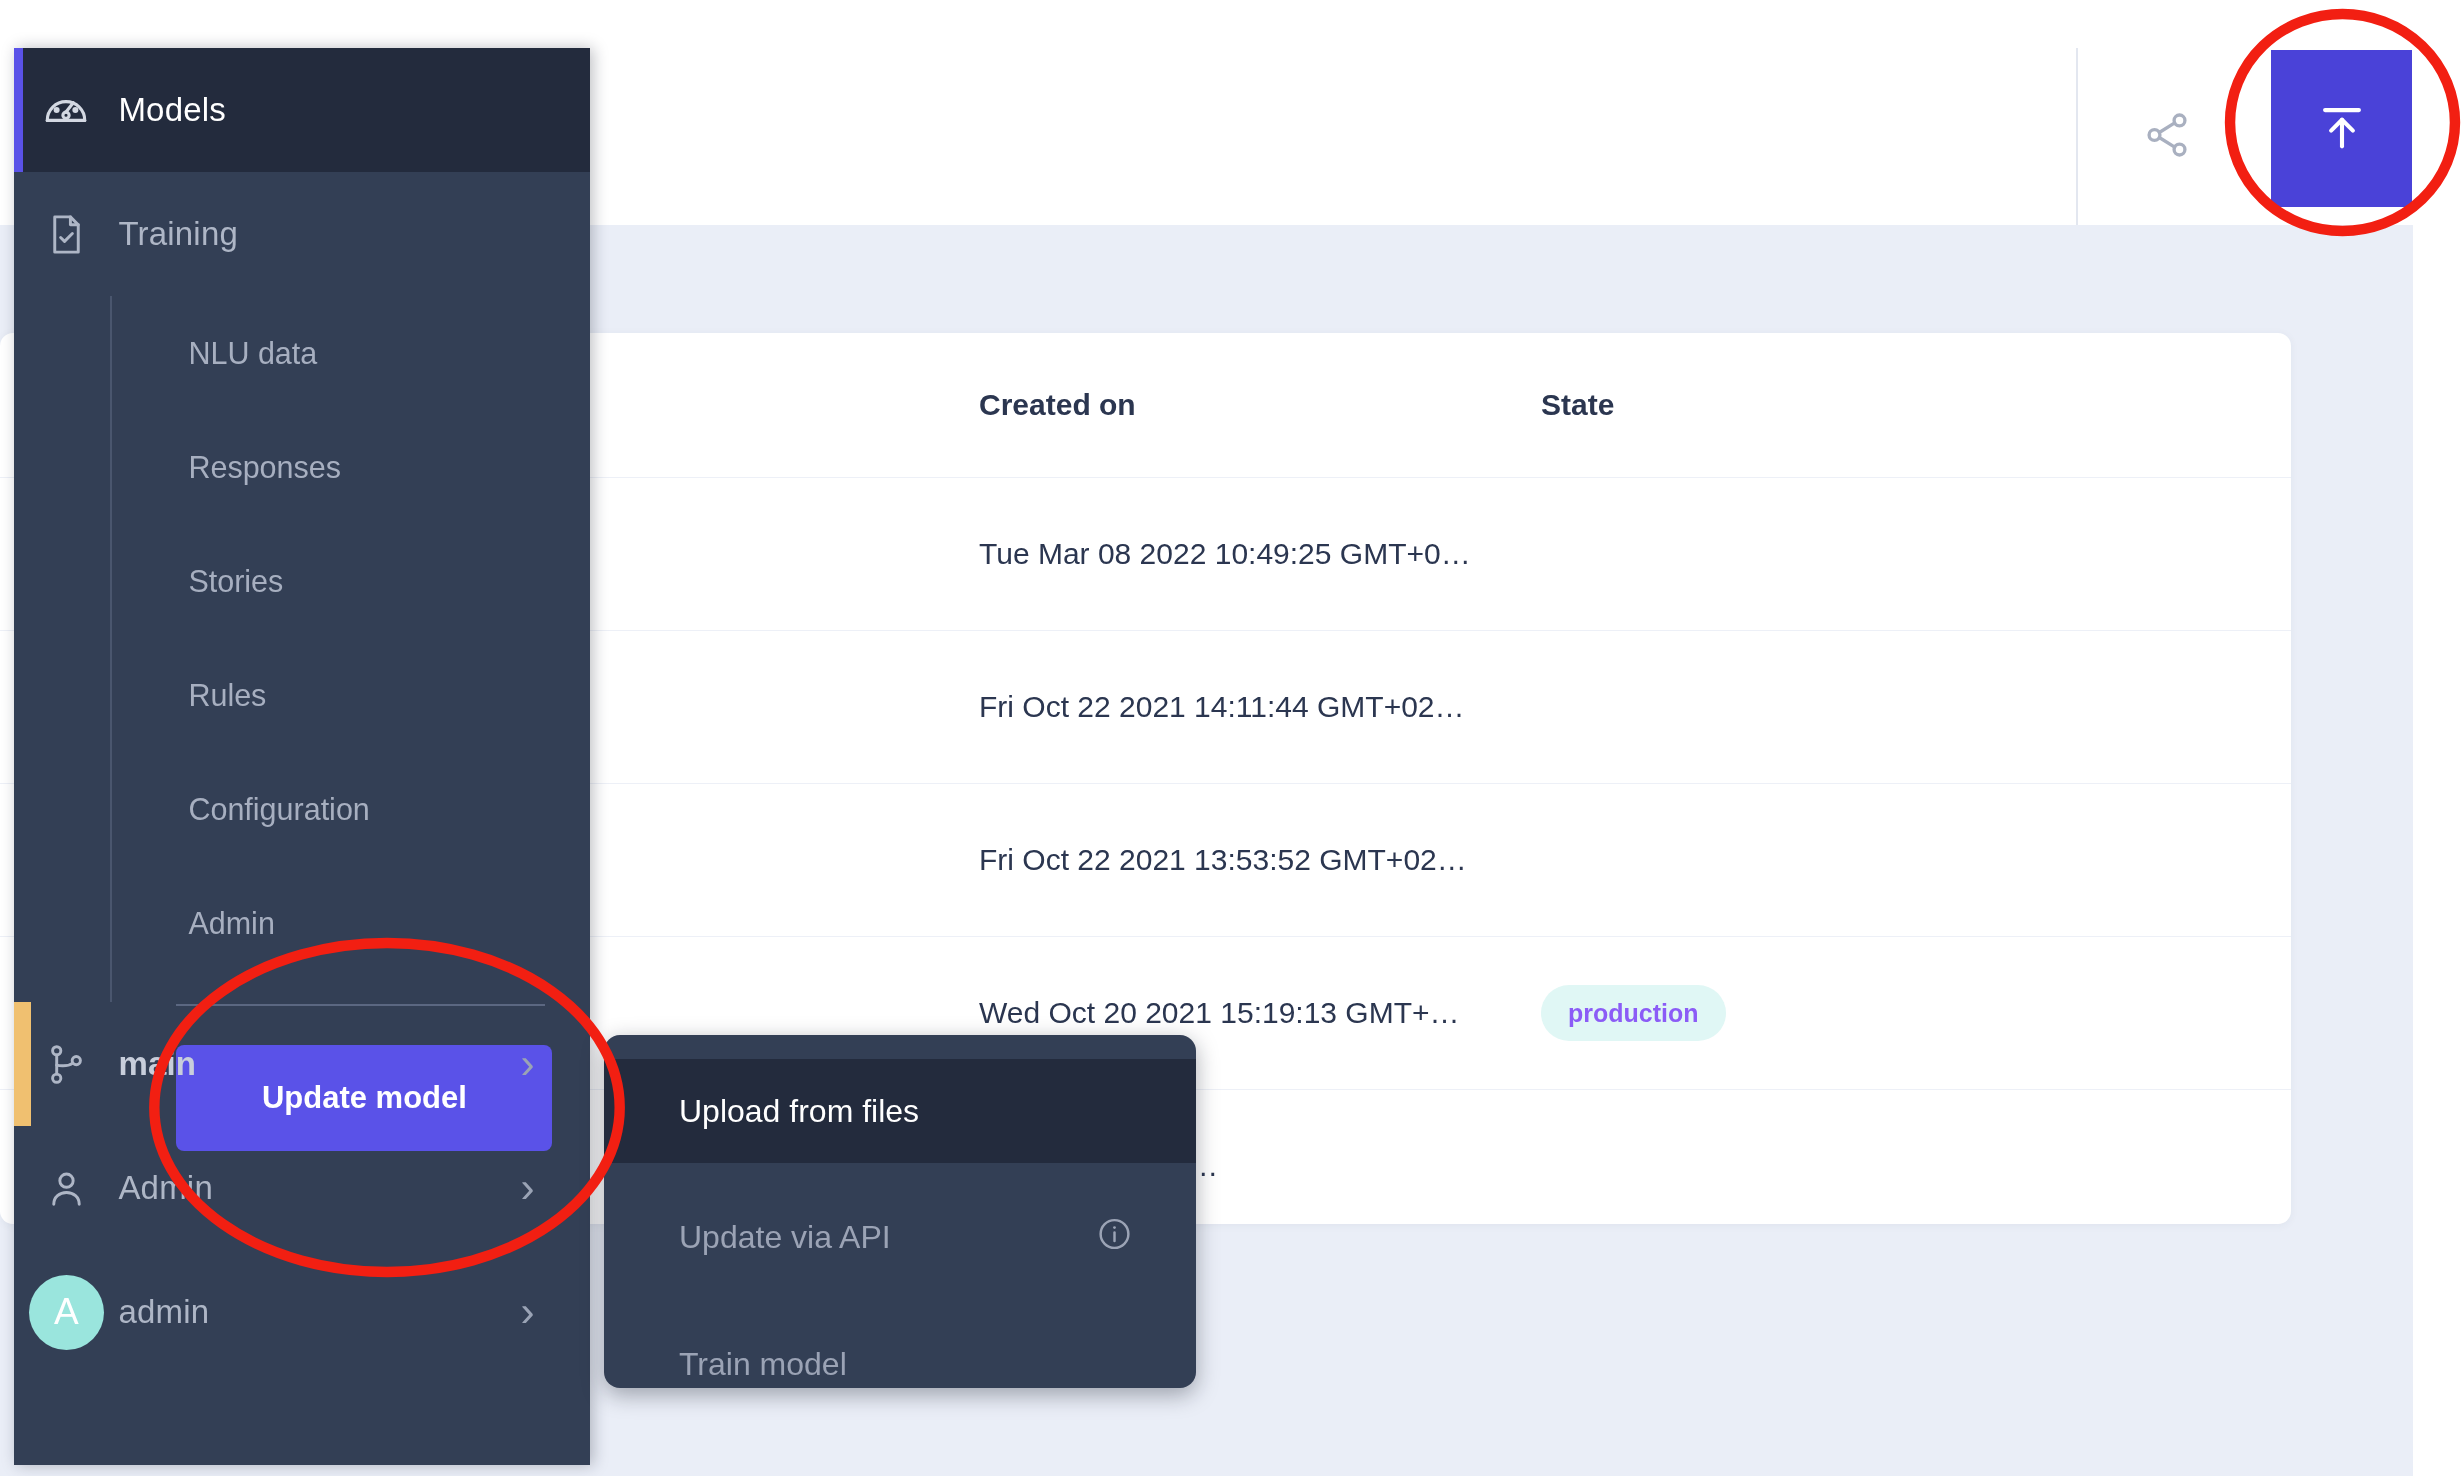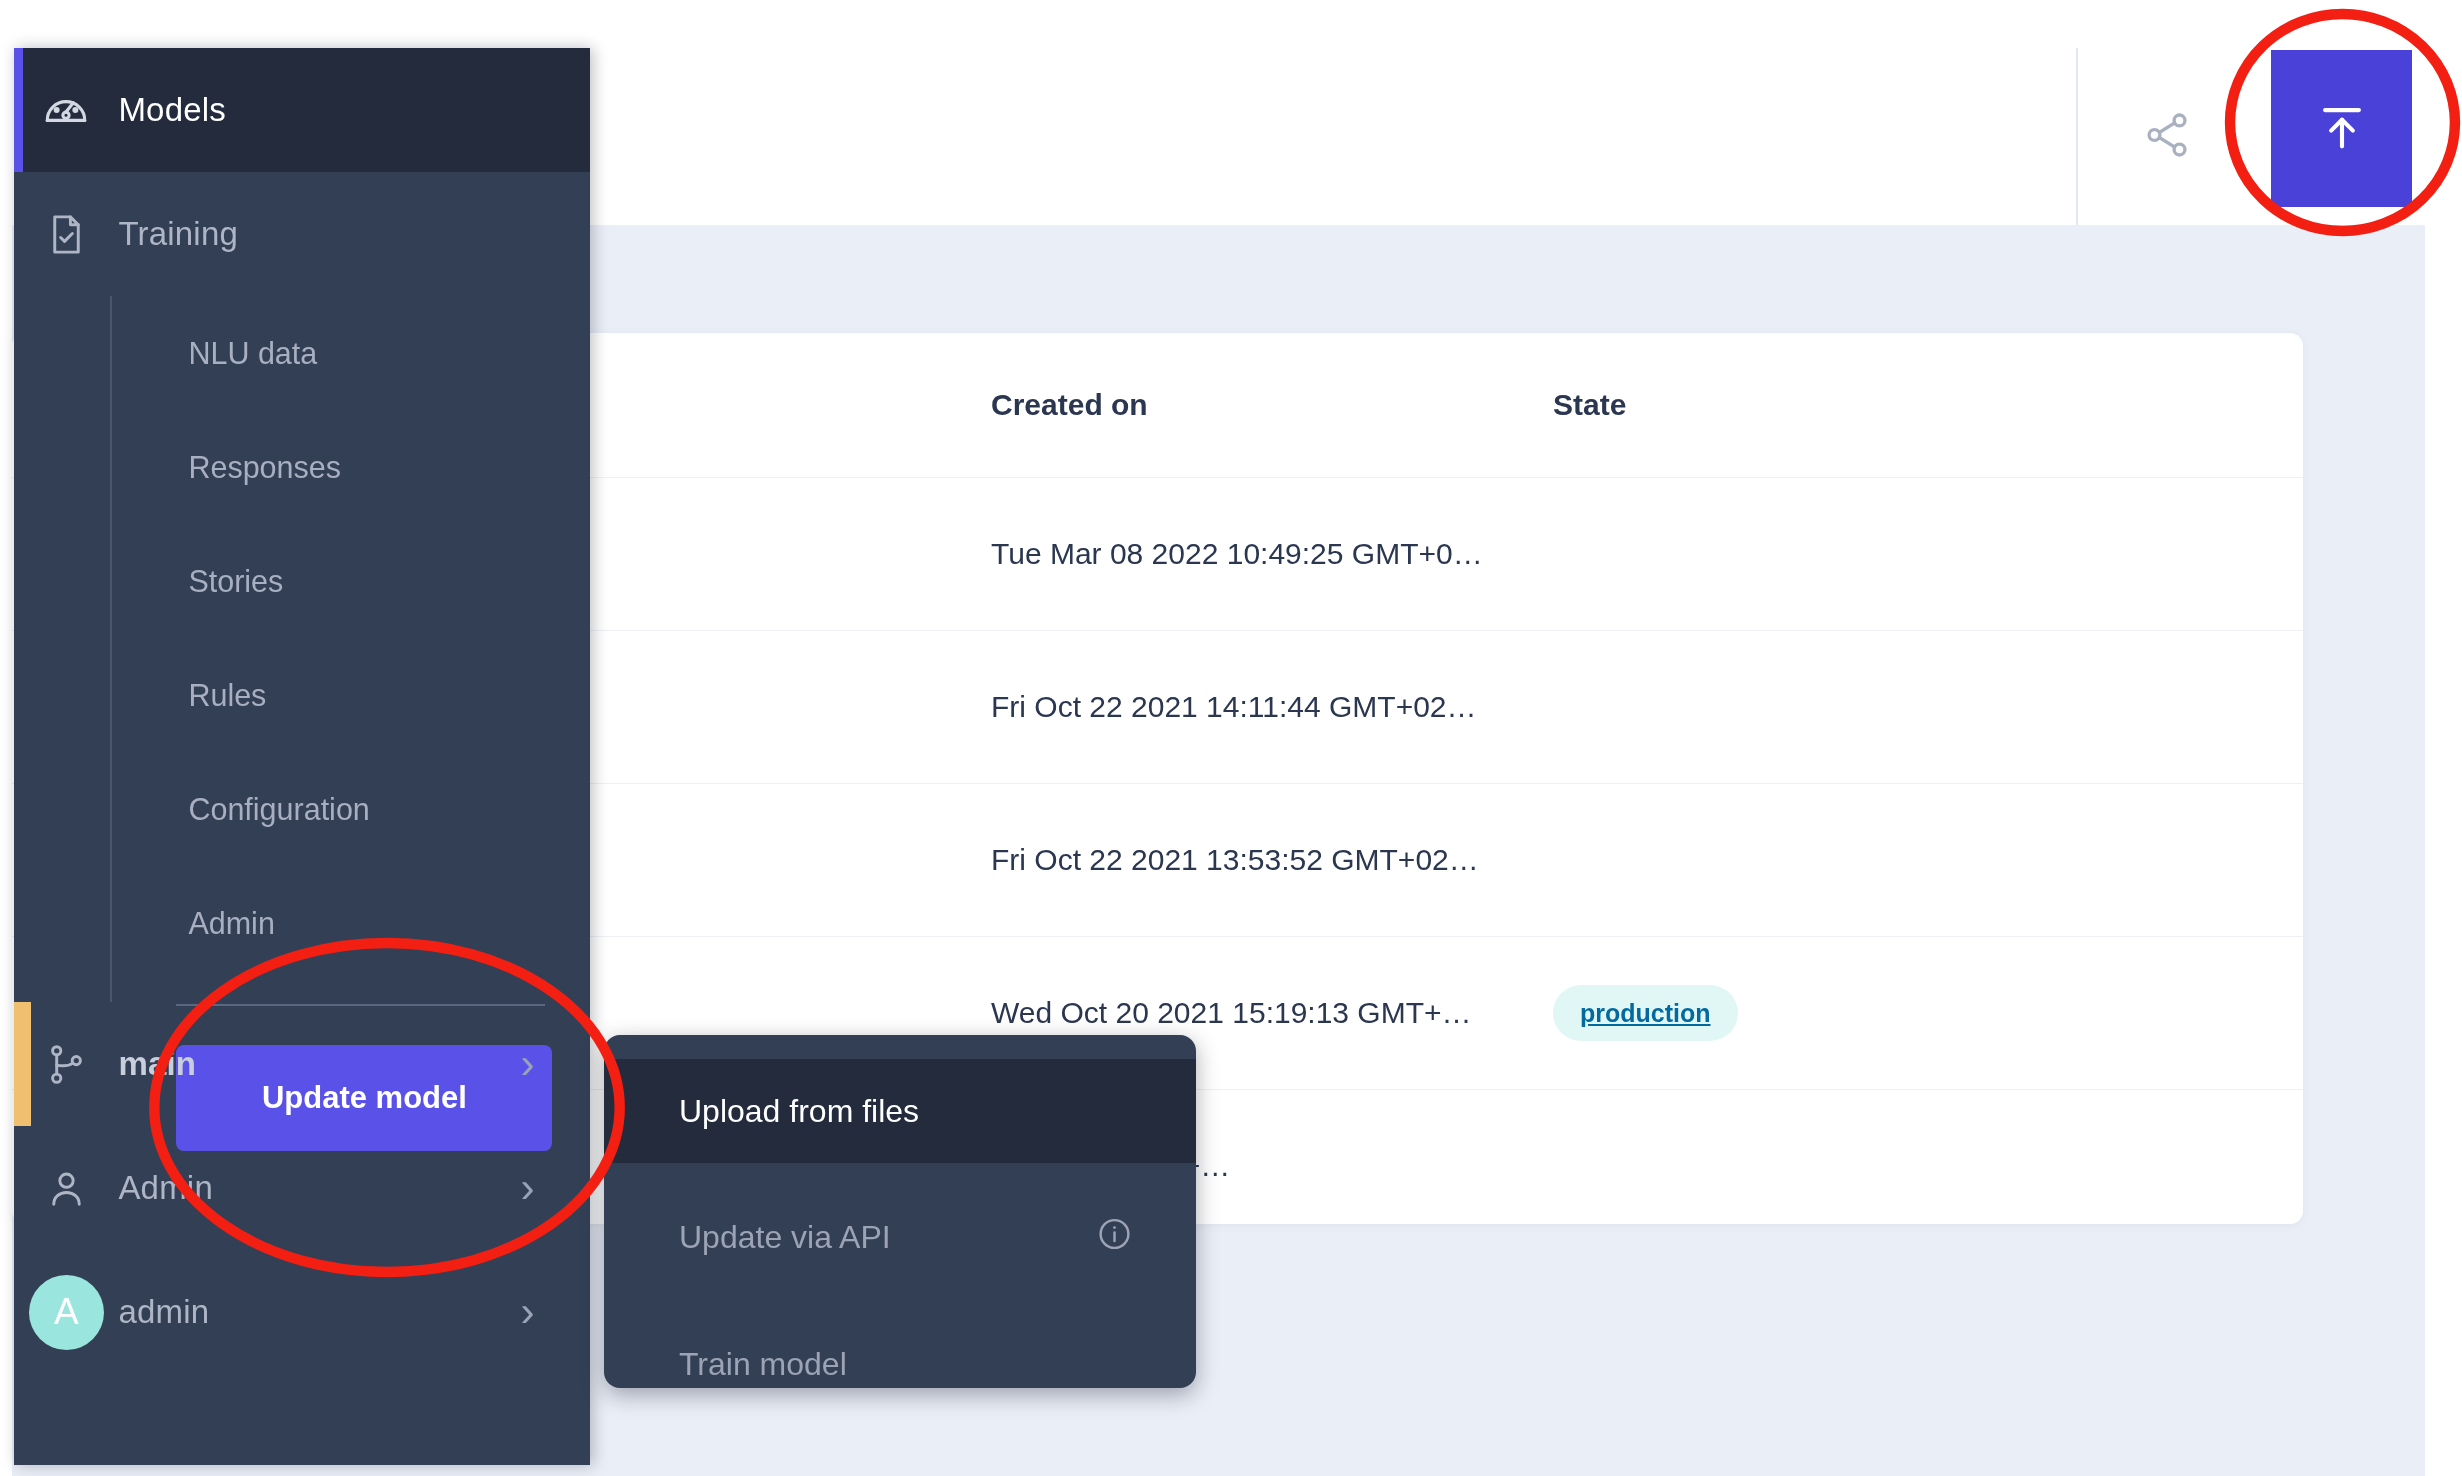--- a/index.html
+++ b/index.html
@@ -30,21 +30,21 @@
     cursor:pointer;
   }
   #upload-btn{
     position:absolute;left:2271px;top:50px;width:141px;height:157px;
     background:#4a42d8;
     display:flex;align-items:center;justify-content:center;
     cursor:pointer;border:none;
   }
   
   #content-area{
-    position:absolute;left:12px;top:225px;width:2413px;height:1252px;
+    position:absolute;left:0;top:225px;width:2413px;height:1252px;
     background:#eaeef7;
   }
   
   #table-card{
     position:absolute;left:0px;top:108px;width:2291px;height:891px;
     background:#ffffff;
     border-radius:13px;
     box-shadow:0 1.6px 8px rgba(40,50,80,.05);
     overflow:hidden;
   }
@@ -60,23 +60,23 @@
     padding:0;height:152px;vertical-align:middle;
     border-bottom:1.6px solid #edf0f7;
   }
   .tbl tr:last-child td{border-bottom:none;}
   .col-name{width:931px;padding-left:48px !important;}
   .col-date{width:562px;}
   .col-state{width:449px;}
   .col-actions{width:349px;}
   .badge{
     display:inline-block;
-    background:#e0f7f5;color:#0369a1;
+    background:#e0f7f5;color:#8b5cf6;
     font-size:25px;font-weight:700;
-    padding:13.6px 27px;border-radius:32px;text-decoration:underline;
+    padding:13.6px 27px;border-radius:32px;
   }
   
   #sidebar{
     position:absolute;left:14.4px;top:48px;width:576px;height:1417px;
     background:#333f55;
     box-shadow:3.2px 0 14.4px rgba(20,26,40,.28);
     overflow:hidden;
   }
   .nav-top{
     position:relative;height:124px;

